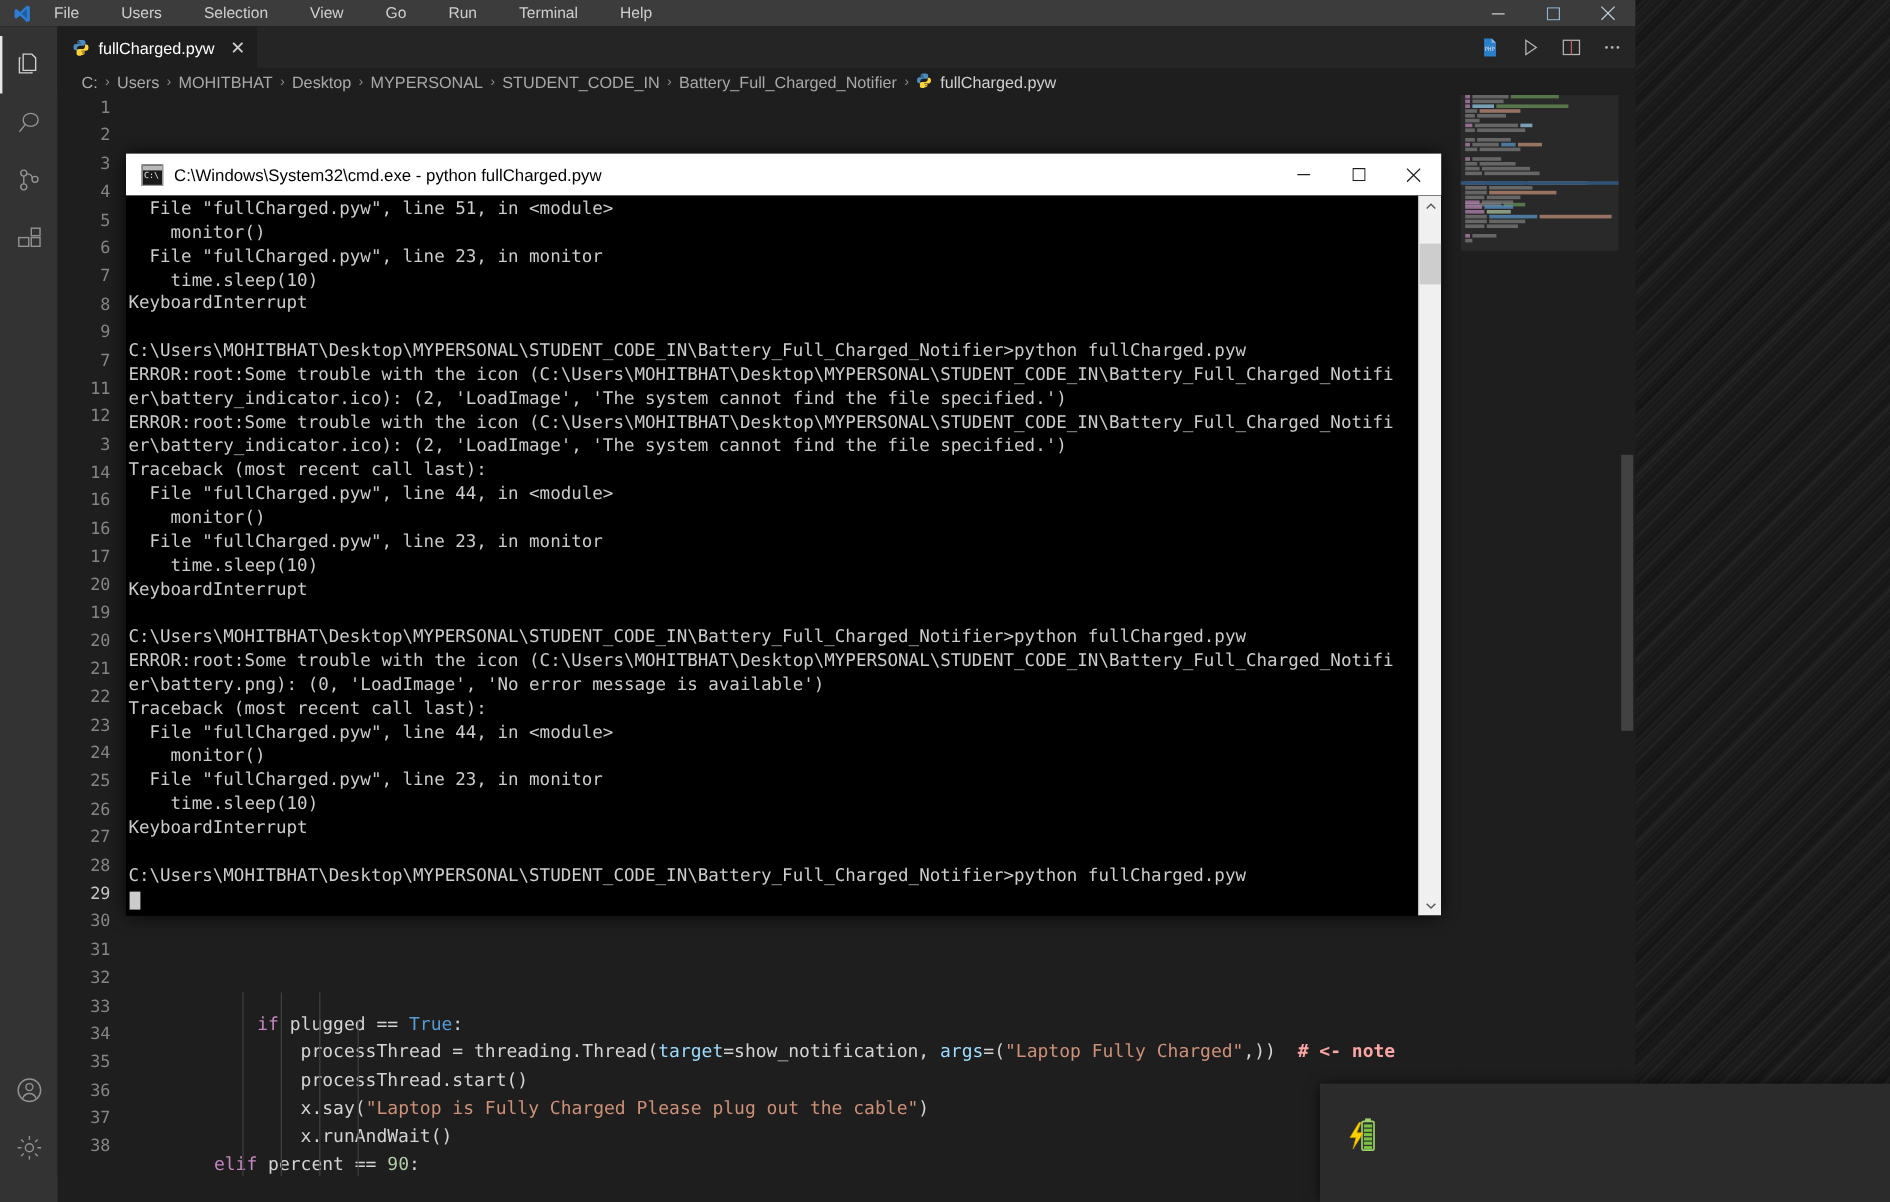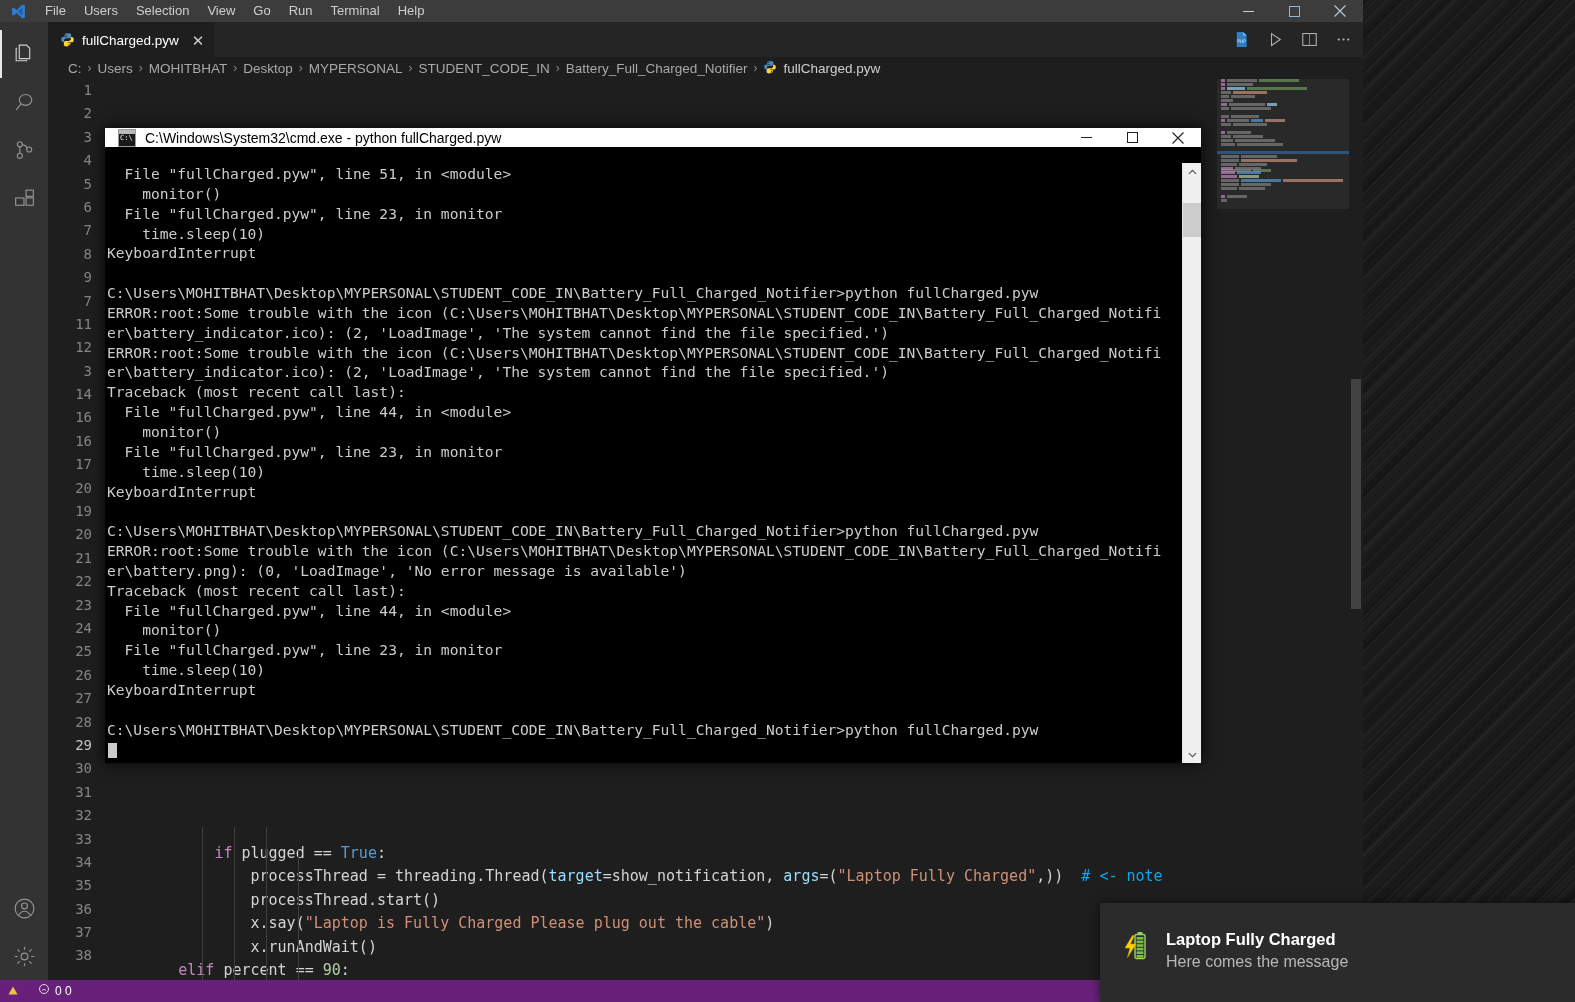--- a/index.html
+++ b/index.html
@@ -33,21 +33,21 @@
     position:absolute;left:0;top:0;width:1363px;height:1002px;
     background:#1e1e1e;overflow:hidden;
   }
   
   .titlebar{
     position:absolute;left:0;top:0;width:1363px;height:22px;
     background:#3c3c3c;display:flex;align-items:center;
     font-size:12.5px;color:#cccccc;
   }
   .vsicon{width:36px;height:22px;display:flex;align-items:center;justify-content:center;}
-  .menu{display:flex;align-items:center;height:22px;}
+  .menu{display:flex;align-items:center;height:22px;gap:17px;}
   .menu-item{
     padding:0 9px;height:22px;line-height:22px;font-size:13px;color:#cfcfcf;cursor:default;
   }
   .title-center{
     position:absolute;left:0;right:0;text-align:center;font-size:13px;color:#cccccc;
     pointer-events:none;
   }
   .winctl{position:absolute;right:0;top:0;display:flex;height:22px;}
   .winbtn{width:46px;height:22px;display:flex;align-items:center;justify-content:center;}
 
@@ -97,21 +97,21 @@
   .code-lines{
     position:absolute;left:58px;top:0;right:146px;bottom:0;
     font-family:"DejaVu Sans Mono", monospace;font-size:15px;white-space:pre;
   }
   .cl{height:23.4px;line-height:23.4px;color:#d4d4d4;}
   .ind-guide{position:absolute;top:0;bottom:0;width:1px;background:#404040;}
 
   .k-kw{color:#c586c0;}      
   .k-ctrl{color:#569cd6;}    
   .k-str{color:#ce9178;}
-  .k-com{color:#0ea5e9;}
+  .k-com{color:#fca5a5;font-weight:bold;}
   .k-var{color:#9cdcfe;}
   .k-num{color:#b5cea8;}
   .k-def{color:#d4d4d4;}
 
   
   .minimap{
     position:absolute;right:14px;top:0;width:132px;bottom:0;background:#1e1e1e;
     overflow:hidden;
   }
   .mm-line{height:3px;margin-bottom:1px;}
@@ -129,21 +129,21 @@
   .sb-left{display:flex;align-items:center;}
   .sb-right{margin-left:auto;display:flex;align-items:center;padding-right:10px;}
   .sb-item{padding:0 7px;height:22px;display:flex;align-items:center;gap:5px;line-height:22px;}
 
   
   #cmd{
     position:absolute;left:105px;top:128px;width:1096px;height:635px;
     background:#000000;box-shadow:0 0 14px rgba(0,0,0,.85);
   }
   .cmd-title{
-    height:19px;background:#ffffff;display:flex;align-items:center;
+    height:35px;background:#ffffff;display:flex;align-items:center;
     font-size:14px;color:#000000;
   }
   .cmd-ico{
     width:16px;height:16px;margin-left:13px;margin-right:9px;flex:0 0 auto;
     background:#1a1a1a;border:1px solid #9a9a9a;position:relative;overflow:hidden;
   }
   .cmd-ico::before{
     content:"";position:absolute;left:0;top:0;right:0;height:4px;
     background:linear-gradient(90deg,#b9b9b9 0,#b9b9b9 100%);
   }
@@ -425,43 +425,20 @@
           <div class="mm-line" style="padding-left: 4px;"><span class="mm-seg" style="width: 6px; background: rgb(128, 128, 128); opacity: 0.72;"></span></div>
           <div class="mm-hl" style="top: 72px;"></div>
           <div class="mm-slider" style="top: 0px; height: 130px;"></div>
         </div>
       <div class="edit-scrollbar">
         <div class="thumb" style="top:300px;height:230px;"></div>
       </div>
     </div>
   </div>
 
-  <div class="statusbar">
-    <div class="sb-left">
-      <div class="sb-item">
-        <svg width="12" height="12" viewBox="0 0 24 24" aria-hidden="true">
-            <path d="M12 3l9 16H3z" fill="#e8c547"></path>
-          </svg>
-        <span></span>
-      </div>
-      <div class="sb-item">
-        <span>
-          <svg width="12" height="12" viewBox="0 0 24 24" fill="none" stroke="#ffffff" stroke-width="1.6" aria-hidden="true">
-              <circle cx="12" cy="12" r="9"></circle>
-              <path d="M8 15s1.5-2 4-2 4 2 4 2"></path>
-            </svg>
-        </span>
-        <span>0  0</span>
-      </div>
-    </div>
-    <div class="sb-right">
-      <div class="sb-item">Ln 29, Col 23</div>
-      <div class="sb-item">Spaces: 4</div>
-    </div>
-  </div>
 </div>
 
 <div id="cmd">
   <div class="cmd-title">
     <div class="cmd-ico"></div>
     <div>C:\Windows\System32\cmd.exe - python  fullCharged.pyw</div>
     <div class="cmd-ctl">
       <div class="cmd-btn">
         <svg width="11" height="11" viewBox="0 0 11 11" aria-hidden="true">
             <path d="M0 5.5h11" stroke="#202020" stroke-width="1"></path>
@@ -505,17 +482,13 @@
       <rect x="15.6" y="1" width="4.8" height="2.6" fill="#9ad36a"></rect>
       <rect x="14.6" y="6" width="6.8" height="2.6" fill="#7ac142"></rect>
       <rect x="14.6" y="9.6" width="6.8" height="2.6" fill="#7ac142"></rect>
       <rect x="14.6" y="13.2" width="6.8" height="2.6" fill="#7ac142"></rect>
       <rect x="14.6" y="16.8" width="6.8" height="2.6" fill="#7ac142"></rect>
       <rect x="14.6" y="20.4" width="6.8" height="2.6" fill="#7ac142"></rect>
       <rect x="14.6" y="24" width="6.8" height="2.6" fill="#7ac142"></rect>
       <path d="M10.5 4.5L3 17h5l-2.5 9.5L14 13H8.6l3.6-8.5z" fill="#ffd000" stroke="#c9a400" stroke-width="0.6"></path>
     </svg>
   </div>
-  <div class="toast-text">
-    <div class="toast-title">Laptop Fully Charged</div>
-    <div class="toast-msg">Here comes the message</div>
-  </div>
 </div>
 
 </body></html>

